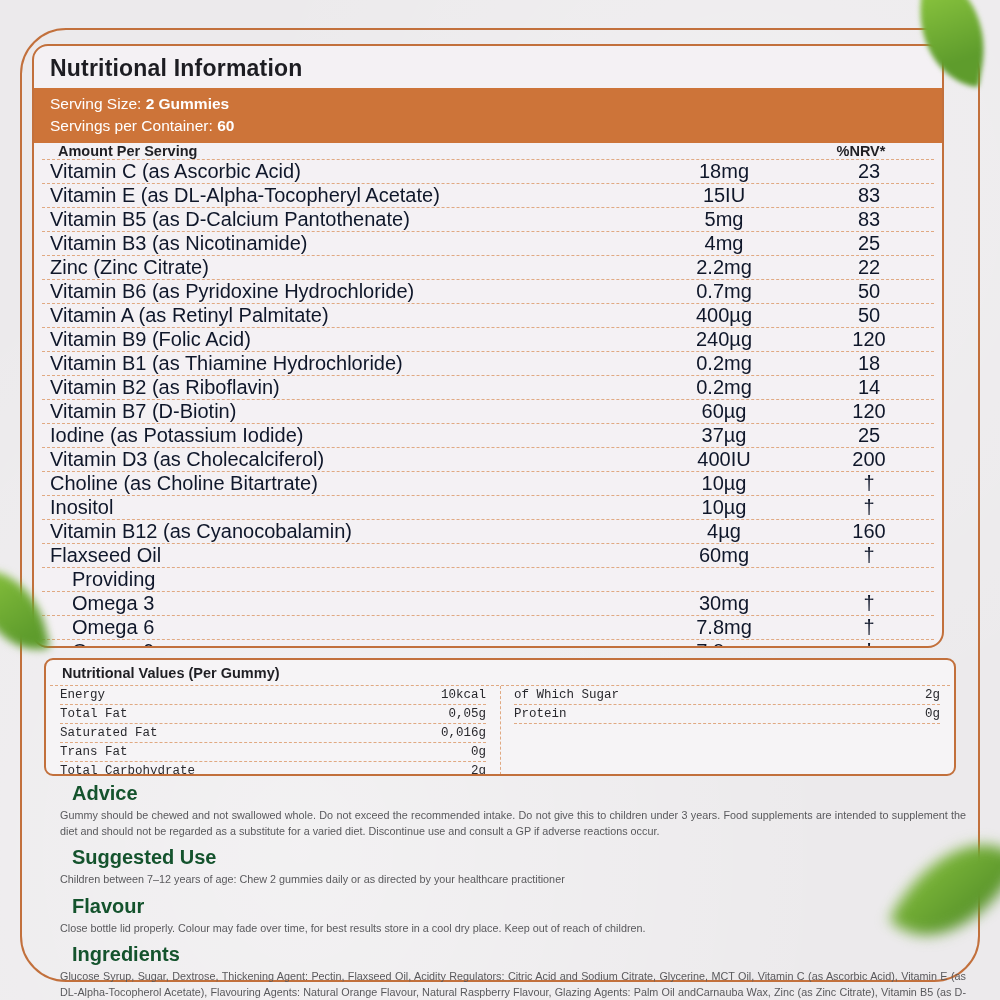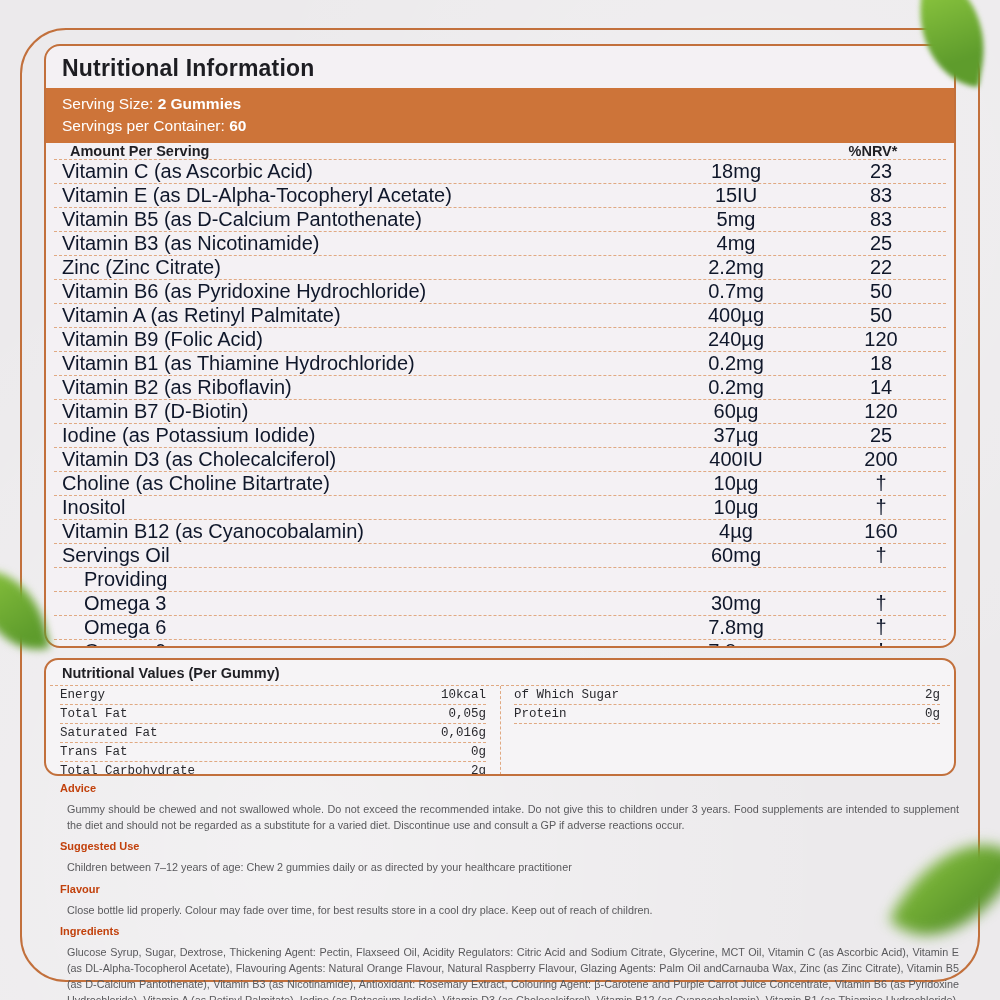--- a/index.html
+++ b/index.html
@@ -17,21 +17,21 @@
       radial-gradient(ellipse at 75% 20%, rgba(255,255,255,.25), transparent 50%);
     pointer-events:none;
   }
   .outer-frame{
     position:absolute;left:20px;top:28px;width:960px;height:954px;
     border:2px solid #C2703C;border-radius:46px;box-sizing:border-box;
     background:transparent;
   }
   
   .table-panel{
-    position:absolute;left:44px;top:44px;width:912px;height:604px;
+    position:absolute;left:32px;top:44px;width:912px;height:604px;
     background:#F4F1F4;border:2px solid #C2703C;border-radius:16px;
     box-sizing:border-box;overflow:hidden;display:flex;flex-direction:column;
   }
   .panel-title{
     padding:9px 16px 6px;font-size:23px;font-weight:bold;color:#1D1D22;
     letter-spacing:.2px;
   }
   .serving-band{
     background:#CD7439;color:#FFFFFF;padding:5px 16px 7px;
     font-size:15.5px;line-height:1.4;
@@ -53,21 +53,21 @@
   .t-row.indent .col-name{padding-left:30px;}
   .col-amt{width:160px;text-align:center;}
   .col-nrv{width:130px;text-align:center;}
   .t-foot{
     text-align:center;font-weight:bold;font-size:13.5px;color:#1F1F24;
     padding:5px 0 7px;
   }
   
   .values-panel{
     position:absolute;left:44px;top:658px;width:912px;height:118px;
-    background:#F6F4F6;border:2px solid #C2703C;border-radius:14px;
+    background:#F6F4F6;border:2px solid #C2703C;border-radius:9px;
     box-sizing:border-box;display:flex;flex-direction:column;overflow:hidden;
   }
   .v-title{
     padding:5px 12px 4px;font-weight:bold;font-size:14.5px;color:#1F1F24;
     border-bottom:1.5px dashed #E0A982;margin:0 4px;
   }
   .v-body{flex:1;display:flex;position:relative;}
   .v-divider{
     position:absolute;left:50%;top:0;bottom:0;
     border-left:1.5px dashed #E0A982;
@@ -75,24 +75,24 @@
   .v-col{width:50%;box-sizing:border-box;padding:0 14px;display:flex;flex-direction:column;}
   .v-row{
     height:17.9px;display:flex;justify-content:space-between;align-items:center;
     border-bottom:1px dashed #E0A982;font-size:12.5px;color:#28282D;font-family:Liberation Mono, monospace;
   }
   .v-row .v-val{font-weight:normal;}
   
   .sections{position:absolute;left:60px;top:782px;width:906px;}
   .section{margin-bottom:7px;}
   .section h3{
-    margin:0 0 2px;font-size:11px;font-weight:bold;color:#c2410c;
+    margin:0 12px 2px;font-size:20px;font-weight:bold;color:#14532d;
   }
   .section p{
-    margin:7px;font-size:10.8px;line-height:1.5;color:#59595C;
+    margin:0;font-size:10.8px;line-height:1.5;color:#59595C;
   }
   .section p.justify{text-align:justify;}
   
   .leaf{position:absolute;z-index:6;pointer-events:none;}
   .leaf-top-right{
     left:916px;top:-22px;width:72px;height:104px;
     background:linear-gradient(150deg,#8CC63F 10%,#5E9C2C 75%);
     border-radius:4% 96% 4% 96% / 4% 80% 4% 80%;
     transform:rotate(10deg);filter:blur(2.5px);
   }
@@ -200,21 +200,21 @@
         <span class="col-name">Inositol</span>
         <span class="col-amt">10µg</span>
         <span class="col-nrv">†</span>
       </div>
       <div class="t-row">
         <span class="col-name">Vitamin B12 (as Cyanocobalamin)</span>
         <span class="col-amt">4µg</span>
         <span class="col-nrv">160</span>
       </div>
       <div class="t-row">
-        <span class="col-name">Servings Oil</span>
+        <span class="col-name">Flaxseed Oil</span>
         <span class="col-amt">60mg</span>
         <span class="col-nrv">†</span>
       </div>
       <div class="t-row indent">
         <span class="col-name">Providing</span>
         <span class="col-amt"></span>
         <span class="col-nrv"></span>
       </div>
       <div class="t-row indent">
         <span class="col-name">Omega 3</span>

